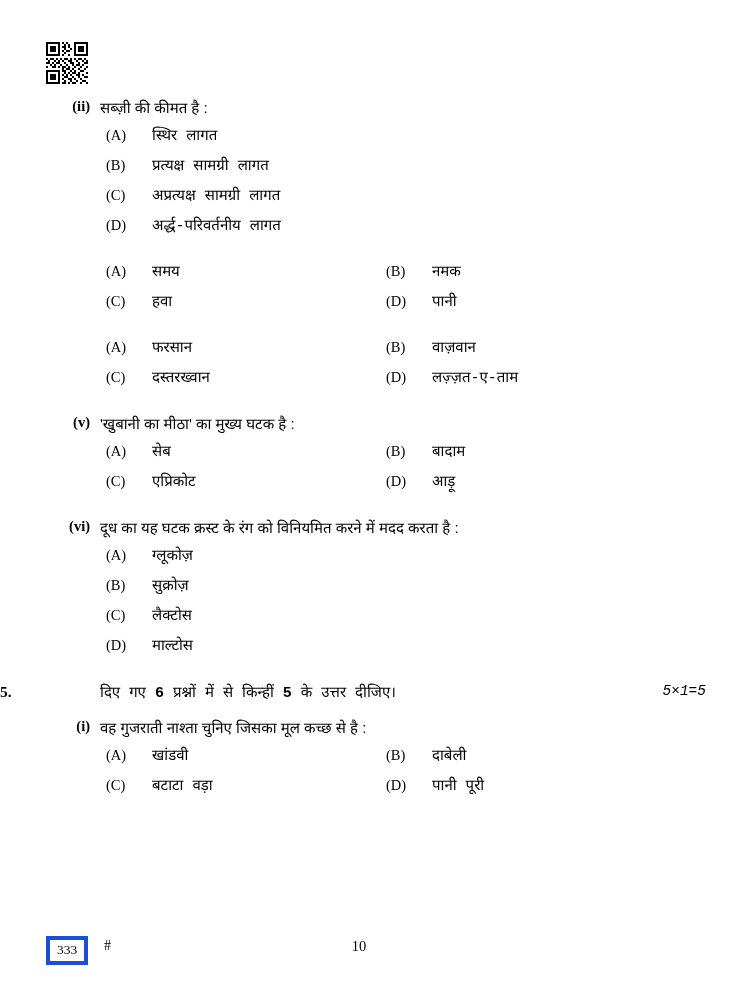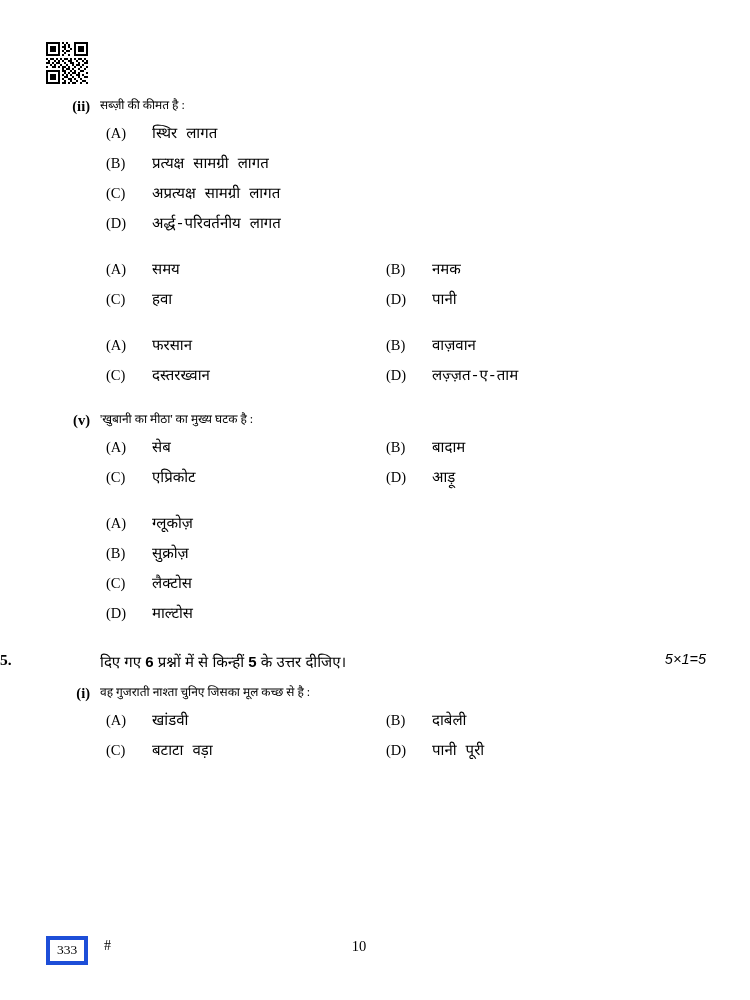--- a/index.html
+++ b/index.html
@@ -58,23 +58,23 @@
     text-align: right;
     padding-right: 10px;
     box-sizing: border-box;
     font-size: 14.5px;
     font-family: "Liberation Serif", serif;
     font-weight: bold;
     line-height: 1.5;
   }
   .subq-text {
     flex: 1 1 auto;
-    font-size: 12px;
+    font-size: 15px;
     line-height: 1.6;
-    font-family: Liberation Serif, serif;
+    font-family: Liberation Sans, sans-serif;
   }
   .subq-text.justify {
     text-align: justify;
     text-align-last: left;
   }
   .blank-line {
     display: inline-block;
     border-bottom: 1px solid #000;
     width: 92px;
     vertical-align: baseline;
@@ -128,31 +128,31 @@
     width: 30px;
     text-align: left;
     font-size: 15.5px;
     font-weight: bold;
     font-family: "Liberation Serif", serif;
   }
   .main-q-text {
     flex: 1 1 auto;
     padding-left: 54px;
     font-size: 15px;
-    font-family: Liberation Sans, sans-serif;
+    font-family: Liberation Mono, monospace;
     line-height: 1.5;
   }
   .main-q-text b { font-weight: bold; }
   .marks {
     position: absolute;
     right: 0;
     top: 0;
     font-size: 14.5px;
     font-style: italic;
-    font-family: Liberation Sans, sans-serif;
+    font-family: Liberation Mono, monospace;
   }
 
   
   .footer {
     position: absolute;
     left: 46px;
     right: 44px;
     bottom: 42px;
     height: 22px;
   }
@@ -416,20 +416,24 @@
             <span class="opt-key">(D)</span>
             <span class="opt-val">आड़ू</span>
           </div>
         </div>
       </div>
     </div>
 
     <div class="spacer-md"></div>
 
     <div class="q-block">
+      <div class="subq">
+        <div class="subq-label">(vi)</div>
+        <div class="subq-text">दूध का यह घटक क्रस्ट के रंग को विनियमित करने में मदद करता है :</div>
+      </div>
       <div class="opts one-col">
         <div class="opt-row">
           <div class="opt">
             <span class="opt-key">(A)</span>
             <span class="opt-val">ग्लूकोज़</span>
           </div>
         </div>
         <div class="opt-row">
           <div class="opt">
             <span class="opt-key">(B)</span>

